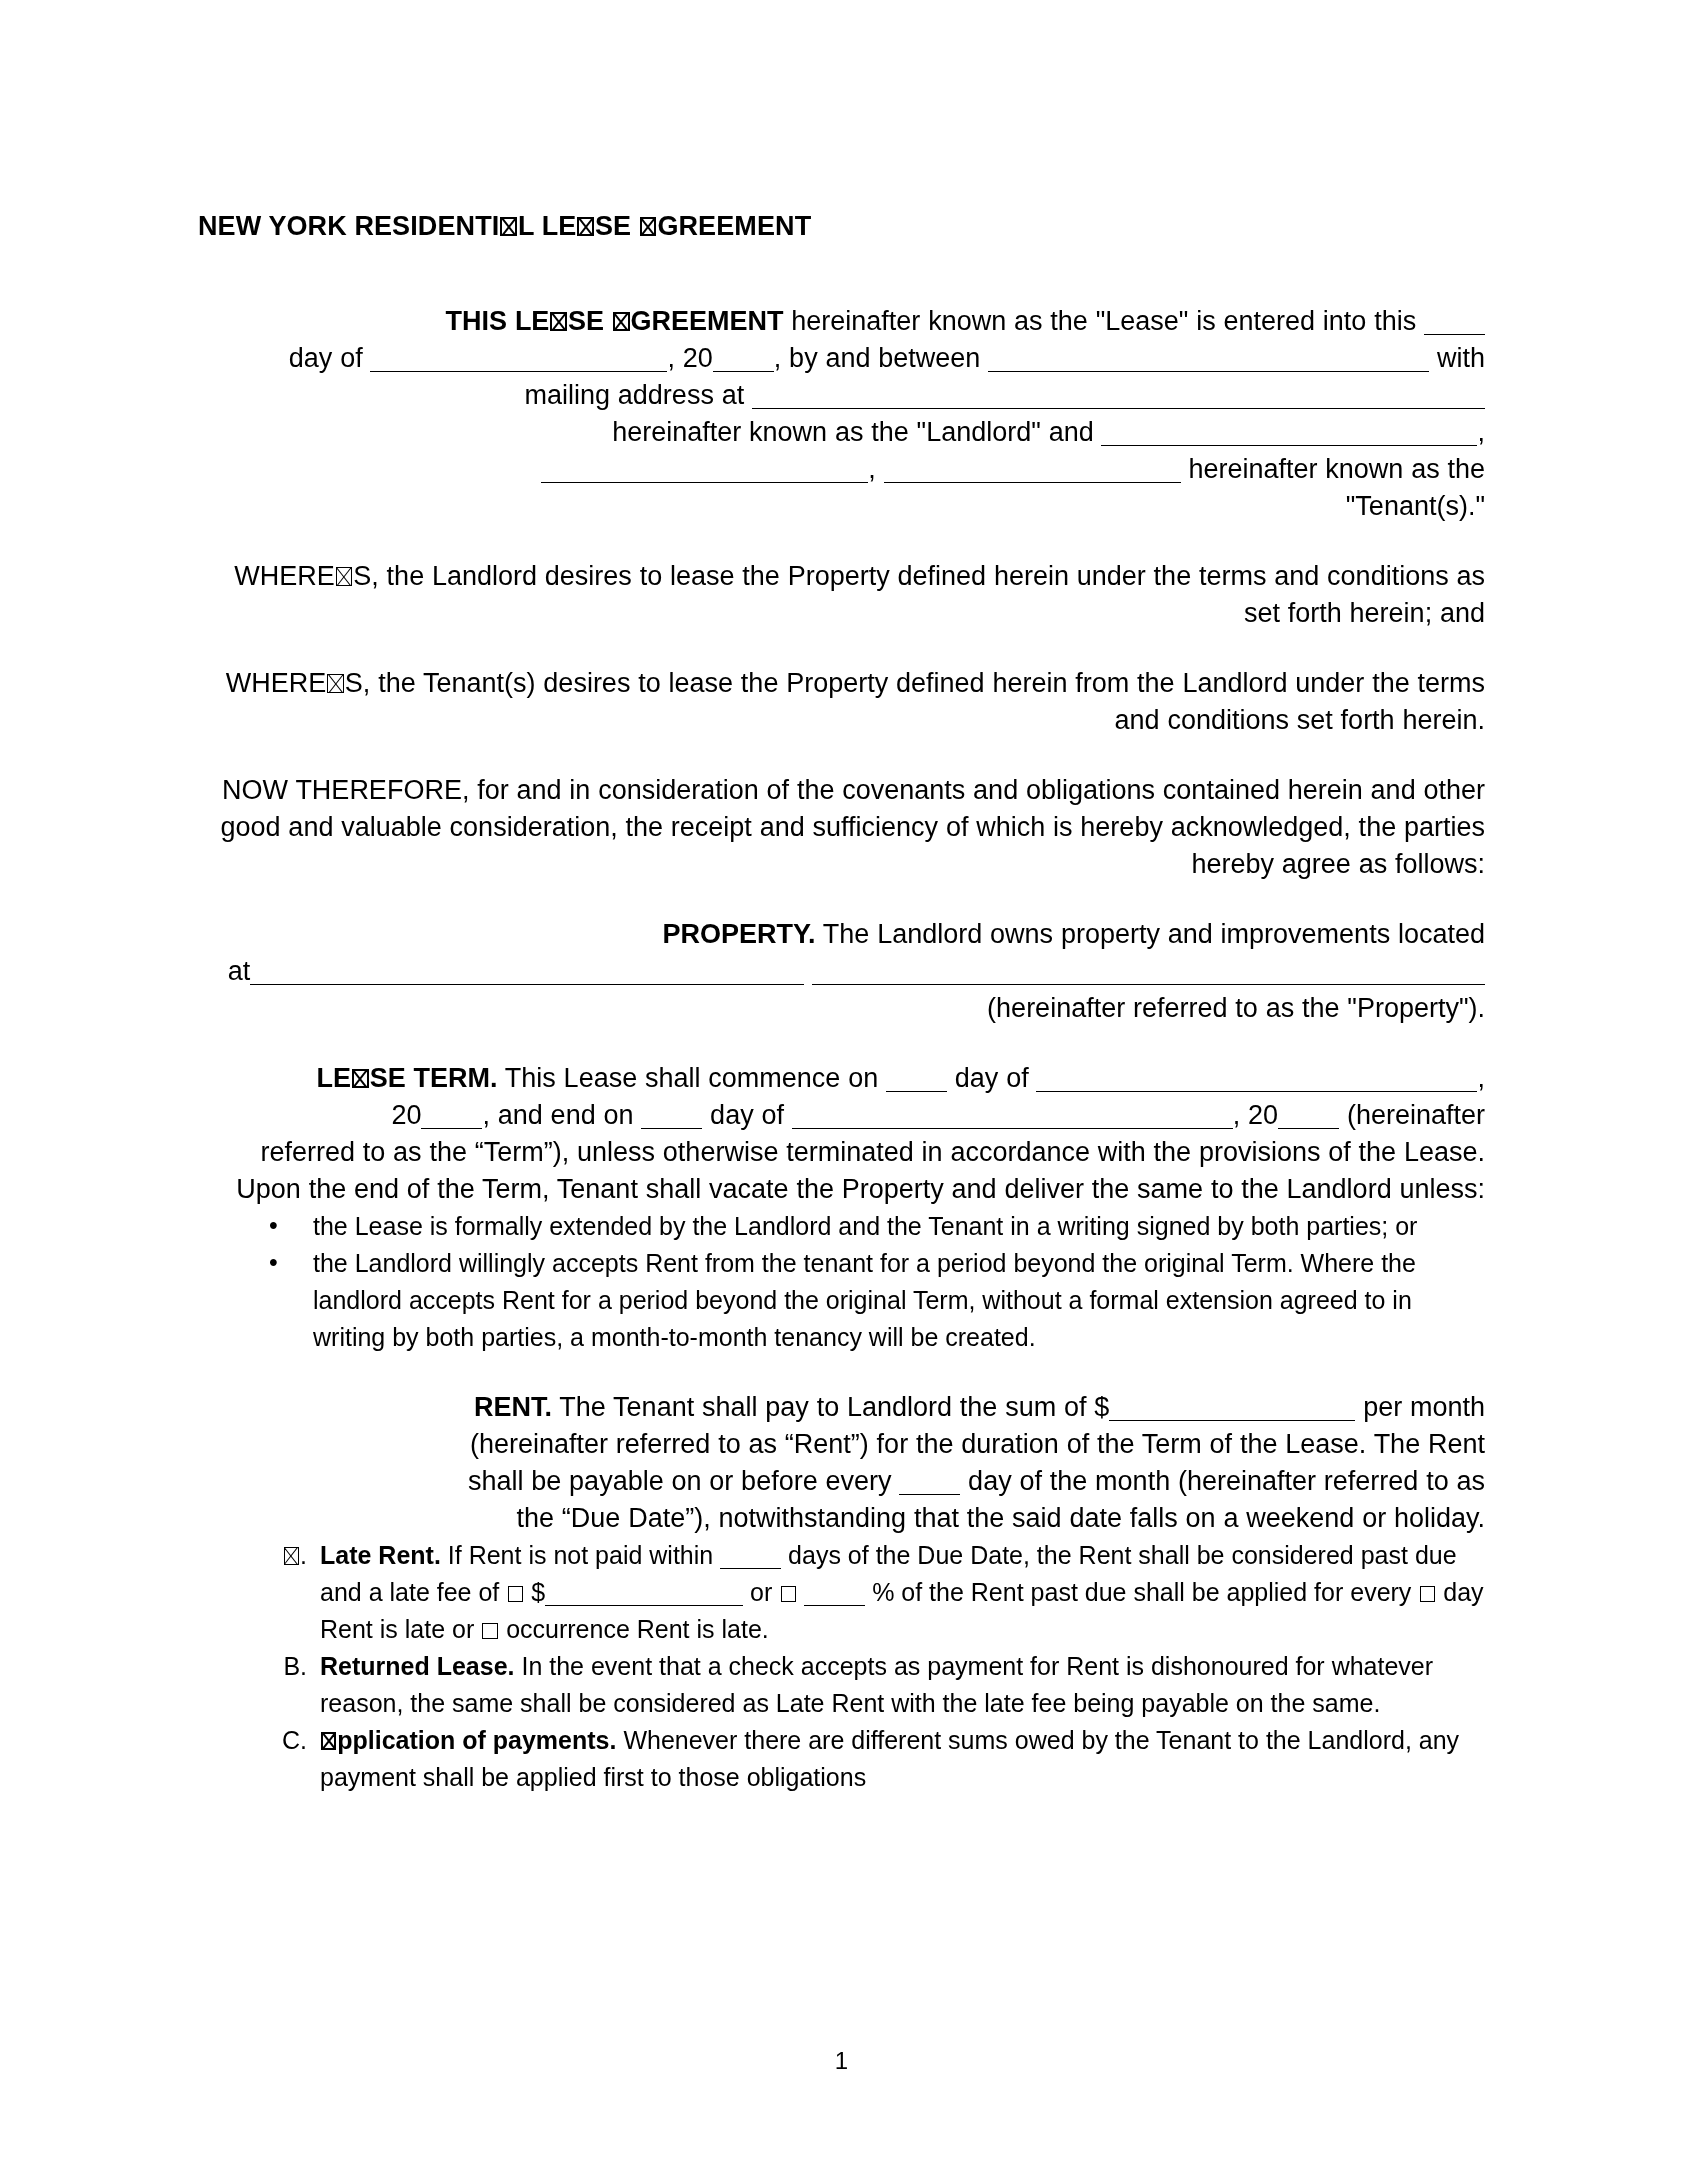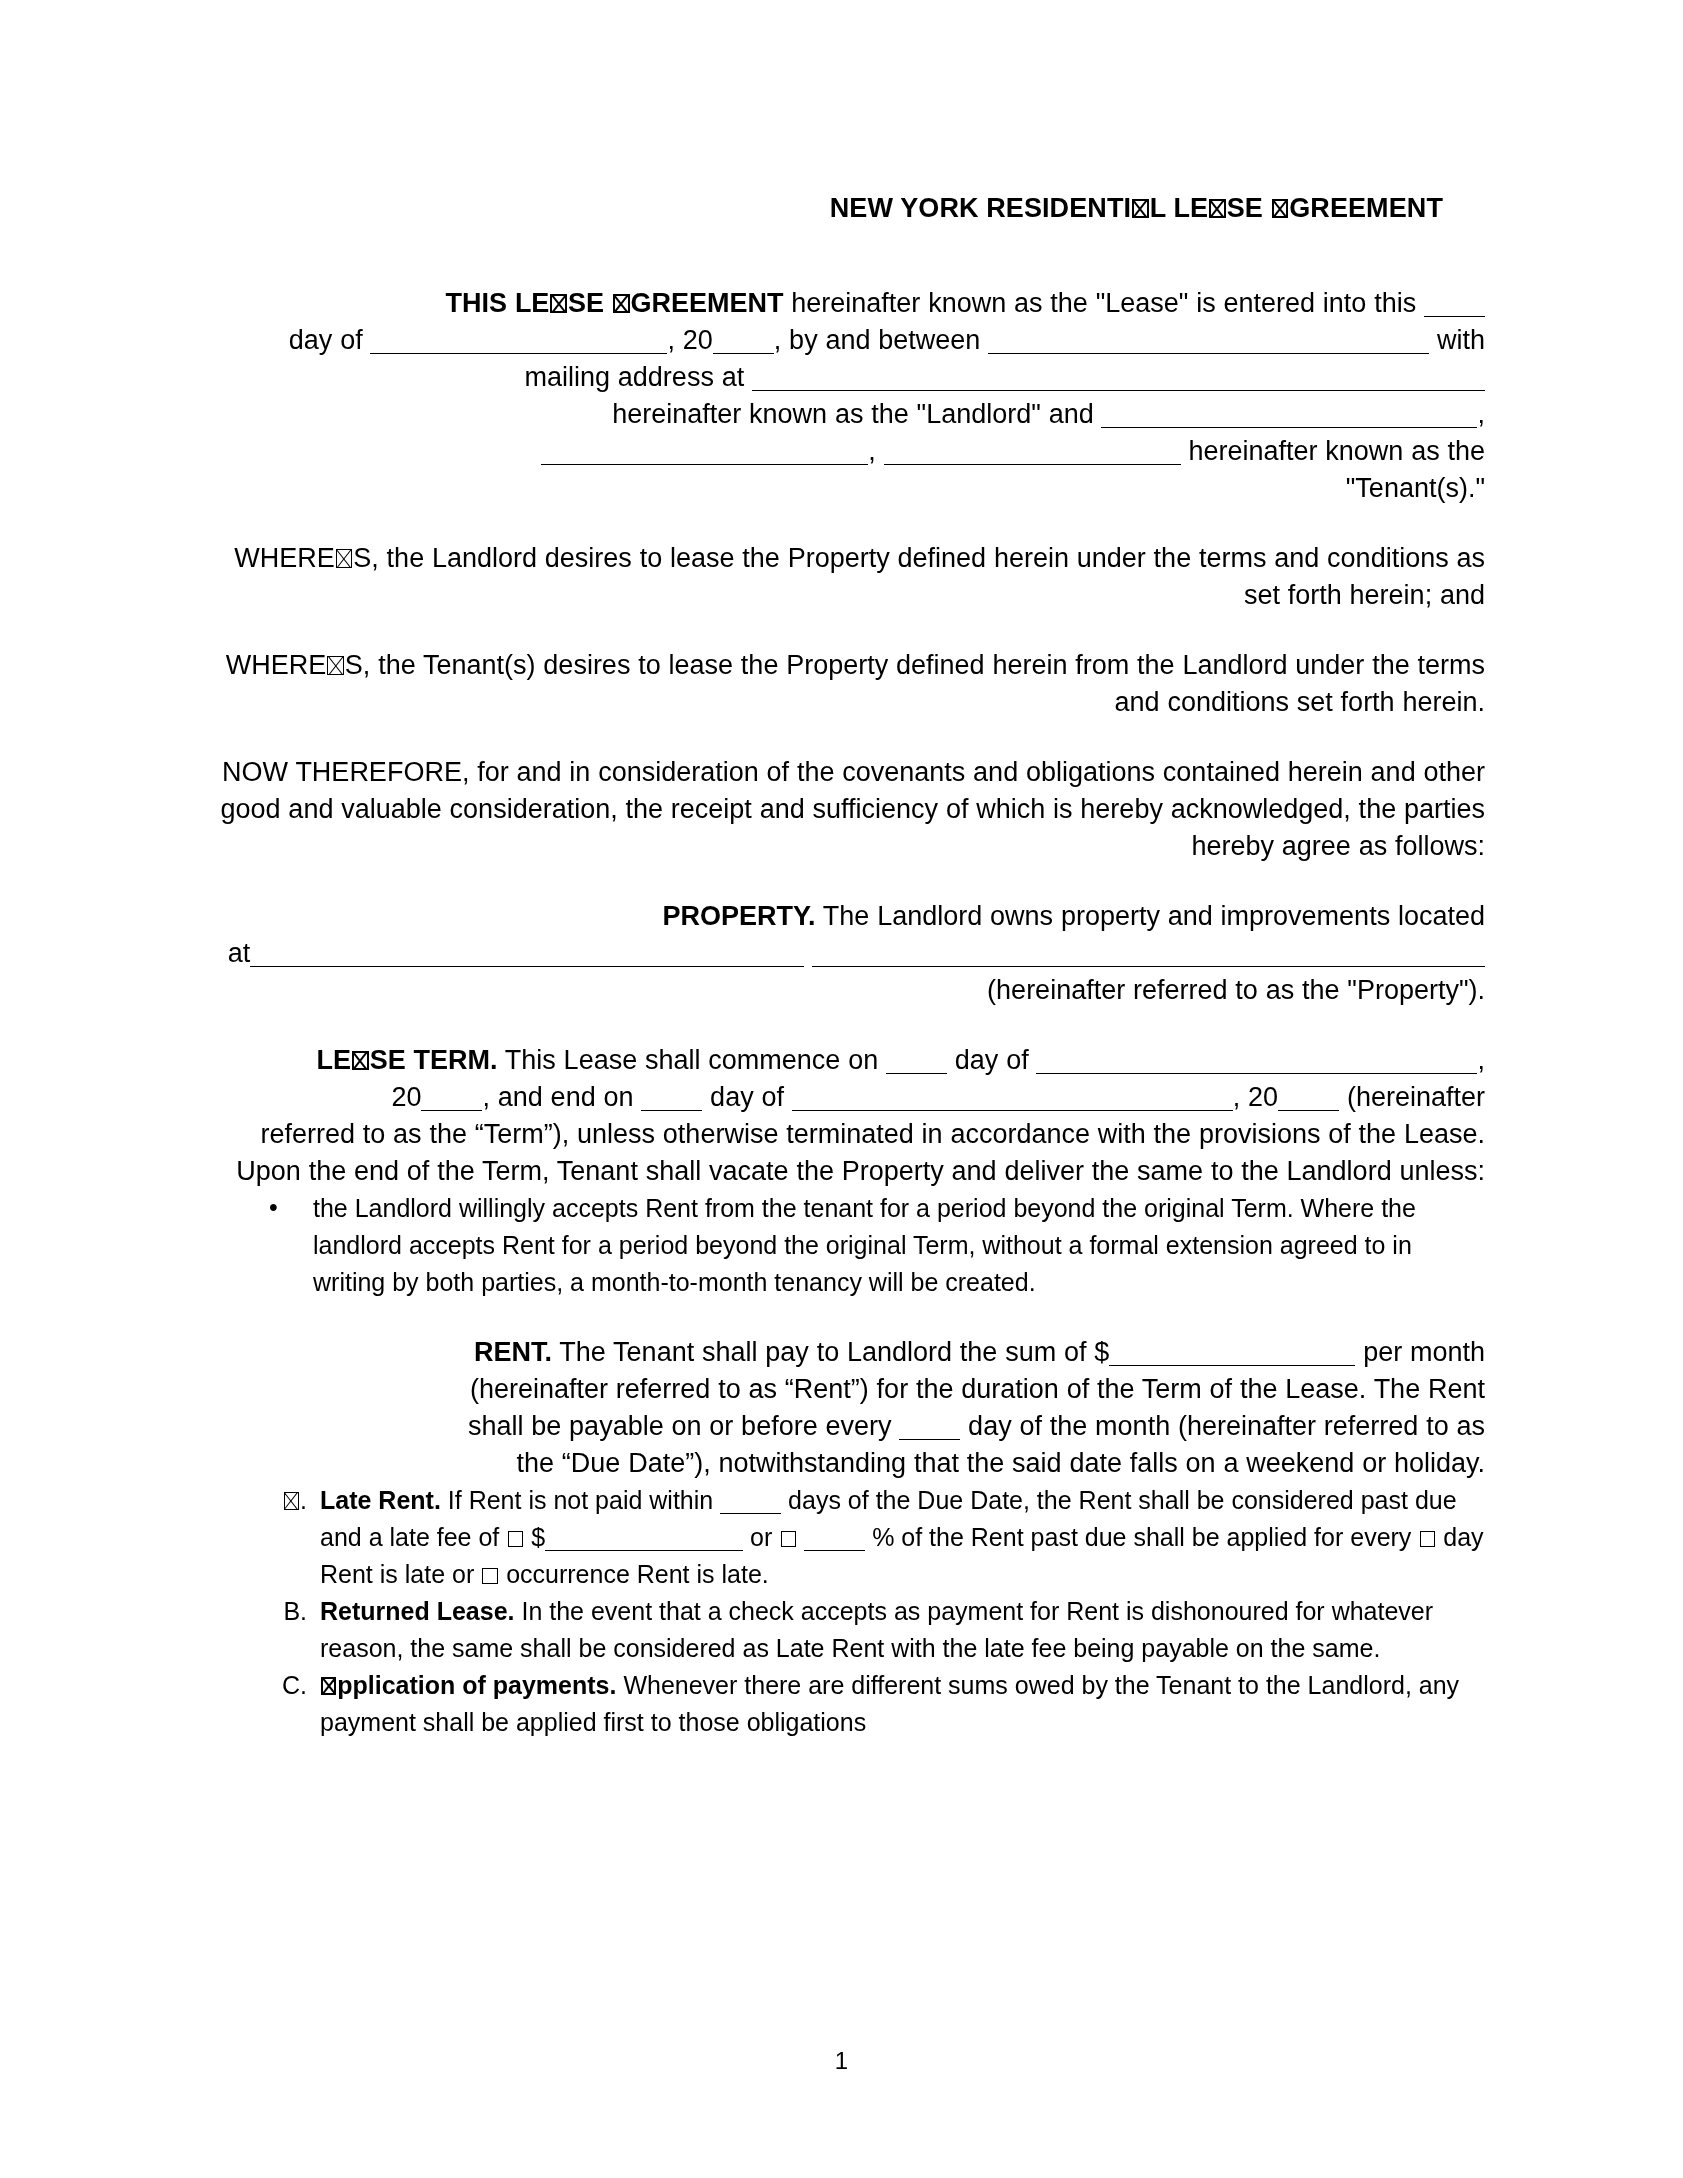--- a/index.html
+++ b/index.html
@@ -18,25 +18,25 @@
     box-sizing: border-box;
     overflow: hidden;
   }
   .content {
     position: absolute;
     left: 198px;
     top: 193px;
     width: 1287px;
   }
   .doc-title {
-    text-align: right;
+    text-align: left;
     font-weight: bold;
     font-size: 27px;
     letter-spacing: 0.1px;
-    margin: 0 0 61px 0;
+    margin: 18px 0 61px 0;
     padding-right: 42px;
   }
   p.para {
     margin: 0 0 33px 0;
     font-size: 27px;
     line-height: 37px;
     text-align: right;
     word-spacing: 0.3px;
   }
   p.tight {
@@ -164,20 +164,21 @@
 
     <p class="para"><span>WHERE</span><span class="tofu"></span><span>S, the Tenant(s) desires to lease the Property defined herein from the Landlord under the terms and conditions set forth herein.</span></p>
 
     <p class="para">NOW THEREFORE, for and in consideration of the covenants and obligations contained herein and other good and valuable consideration, the receipt and sufficiency of which is hereby acknowledged, the parties hereby agree as follows:</p>
 
     <p class="para"><b>PROPERTY.</b><span> The Landlord owns property and improvements located</span><br><span>at</span><span class="bl bl-5xl"></span> <span class="bl bl-6xl"></span><br><span>(hereinafter referred to as the "Property").</span></p>
 
     <p class="para tight"><b>LE</b><span class="tofu b"></span><b>SE TERM.</b><span> This Lease shall commence on </span><span class="bl bl-s"></span><span> day of </span><span class="bl bl-4xl"></span><span>,</span><br><span>20</span><span class="bl bl-s"></span><span>, and end on </span><span class="bl bl-s"></span><span> day of </span><span class="bl bl-4xl"></span><span>, 20</span><span class="bl bl-s"></span><span> (hereinafter</span><br><span>referred to as the “Term”), unless otherwise terminated in accordance with the provisions of the Lease. Upon the end of the Term, Tenant shall vacate the Property and deliver the same to the Landlord unless:</span></p>
 
     <ul class="bullets" style="margin-bottom:33px;">
+      <li>the Lease is formally extended by the Landlord and the Tenant in a writing signed by both parties; or</li>
       <li>the Landlord willingly accepts Rent from the tenant for a period beyond the original Term. Where the landlord accepts Rent for a period beyond the original Term, without a formal extension agreed to in writing by both parties, a month-to-month tenancy will be created.</li>
     </ul>
 
     <p class="para tight"><b>RENT.</b><span> The Tenant shall pay to Landlord the sum of $</span><span class="bl bl-l"></span><span> per month</span><br><span>(hereinafter referred to as “Rent”) for the duration of the Term of the Lease. The Rent</span><br><span>shall be payable on or before every </span><span class="bl bl-s"></span><span> day of the month (hereinafter referred to as</span><br><span>the “Due Date”), notwithstanding that the said date falls on a weekend or holiday.</span></p>
 
     <ol class="alpha">
       <li>
         <span class="marker"><span class="tofu"></span><span>.</span></span><b>Late Rent.</b><span> If Rent is not paid within </span><span class="bl bl-s"></span><span> days of the Due Date, the Rent shall be considered past due and a late fee of </span><span class="cbox"></span><span> $</span><span class="bl bl-m"></span><span> or </span><span class="cbox"></span><span> </span><span class="bl bl-s"></span><span> % of the Rent past due shall be applied for every </span><span class="cbox"></span><span> day Rent is late or </span><span class="cbox"></span><span> occurrence Rent is late.</span>
       </li>
       <li>

